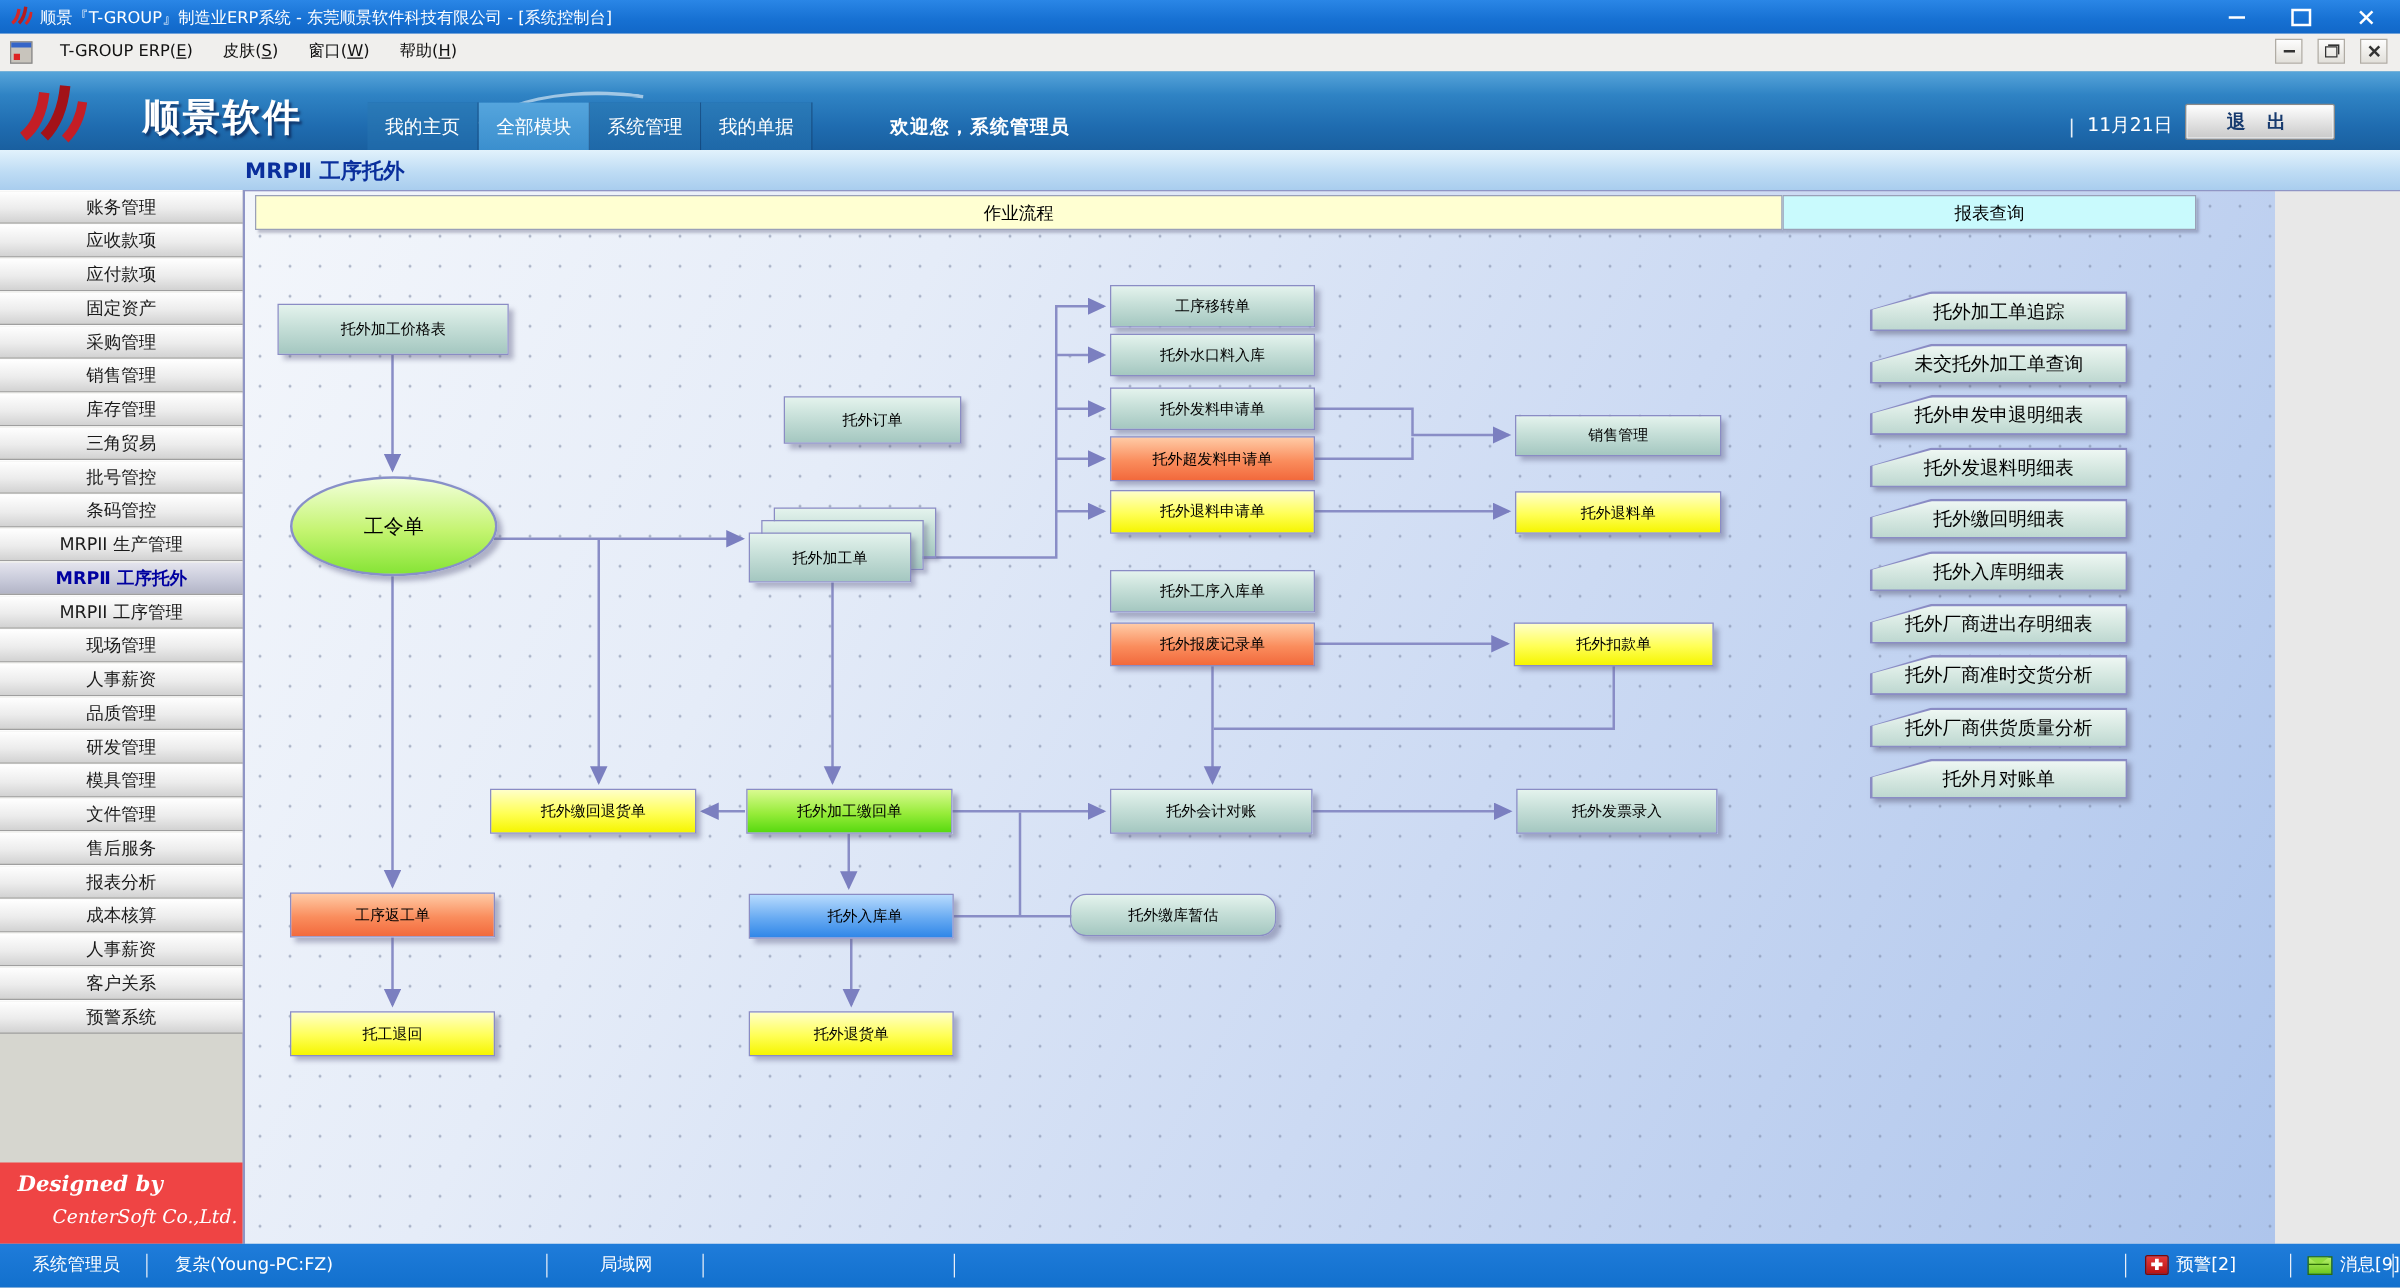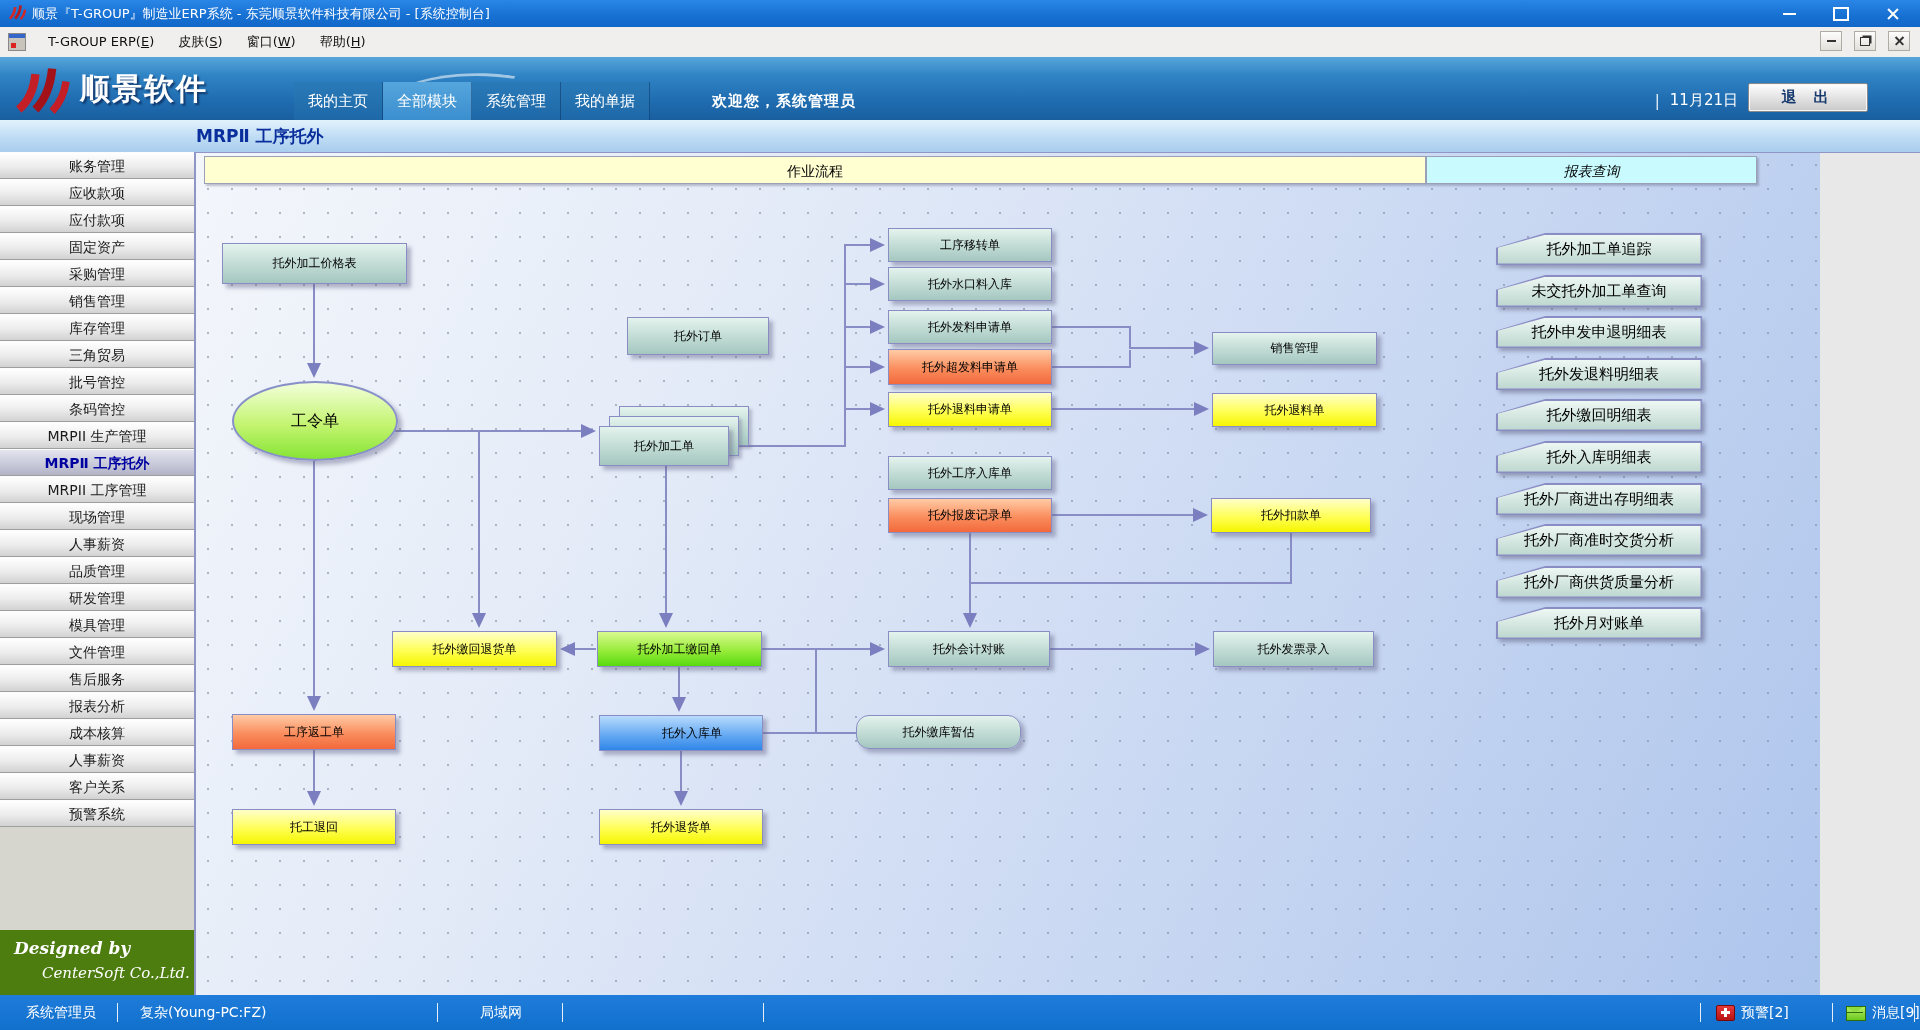--- a/index.html
+++ b/index.html
@@ -28,21 +28,21 @@
     display:flex;align-items:center;justify-content:center;cursor:pointer;}
   .mb-min{width:9px;height:2px;background:#333;}
   .mb-rest{width:8px;height:7px;border:1.5px solid #333;box-shadow:2px -2px 0 -0.5px #333;}
   .mbx1,.mbx2{position:absolute;width:11px;height:1.8px;background:#333;}
   .mbx1{transform:rotate(45deg);} .mbx2{transform:rotate(-45deg);}
   
   .banner{position:absolute;left:0;top:57px;width:1920px;height:63px;
     background:linear-gradient(180deg,#57a5da 0%,#2f83c4 30%,#1f6cb0 70%,#195f9f 100%);overflow:hidden;}
   .banner-swoosh{position:absolute;left:360px;top:8px;width:150px;height:80px;
     border-top:3px solid rgba(255,255,255,.55);border-top-left-radius:100%;transform:rotate(8deg);}
-  .logo{position:absolute;left:10px;top:6px;display:flex;align-items:center;}
+  .logo{position:absolute;left:10px;top:6px;display:flex;align-items:flex-end;gap:34px;}
   .logo-text{color:#fff;font-size:30px;font-weight:bold;letter-spacing:2px;margin-left:8px;
     text-shadow:2px 2px 2px rgba(0,0,40,.5);}
   .tabs{position:absolute;left:294px;bottom:0;height:38px;display:flex;}
   .tab{width:88px;height:38px;line-height:38px;text-align:center;color:#fff;font-size:15px;cursor:pointer;
     background:linear-gradient(180deg,#2a7ab8,#1e68a8);border-right:1px solid rgba(0,20,60,.35);}
   .tab.active{background:linear-gradient(180deg,#55a5dd,#3b8fce);}
   .welcome{position:absolute;left:712px;bottom:9px;color:#fff;font-size:15px;font-weight:bold;letter-spacing:1px;}
   .date-wrap{position:absolute;right:182px;bottom:10px;color:#fff;font-size:15px;display:flex;gap:10px;align-items:center;}
   .date-sep{opacity:.9;}
   .exit-btn{position:absolute;right:52px;bottom:8px;width:118px;height:27px;
@@ -56,33 +56,33 @@
     border-bottom:1px solid #8f95c5;}
   .pagetitle span{position:absolute;left:196px;top:5px;font-size:17px;font-weight:bold;color:#0a2f9c;}
   
   .sidebar{position:absolute;left:0;top:152px;width:196px;height:843px;background:#d6d6cf;
     border-right:2px solid #8f95c5;box-sizing:border-box;}
   .side-item{height:27px;line-height:26px;text-align:center;font-size:14px;color:#1a1a1a;cursor:pointer;
     background:linear-gradient(180deg,#ffffff 0%,#ececec 55%,#d2d2d2 100%);
     border-bottom:1px solid #9f9f9f;border-top:1px solid #fcfcfc;box-sizing:border-box;}
   .side-item.selected{background:linear-gradient(180deg,#e4e4ee 0%,#c6c8d8 60%,#b2b4c6 100%);
     color:#0000a0;font-weight:bold;}
-  .side-footer{position:absolute;left:0;bottom:0;width:100%;height:65px;background:#4d7c0f;color:#fff;
+  .side-footer{position:absolute;left:0;bottom:0;width:100%;height:65px;background:#ef4444;color:#fff;
     font-family:"DejaVu Serif","Liberation Serif",serif;font-style:italic;}
   .side-footer .l1{position:absolute;left:14px;top:8px;font-size:17px;font-weight:bold;}
   .side-footer .l2{position:absolute;left:42px;top:34px;font-size:15px;}
   
   .main{position:absolute;left:196px;top:152px;width:1624px;height:843px;
     background-image:radial-gradient(circle,rgba(120,132,160,.55) 1px,transparent 1.4px),
       linear-gradient(118deg,#f3f6fb 0%,#e5ecf8 28%,#ccdaf3 60%,#aec5ec 100%);
     background-size:24px 24px,100% 100%;border-top:1px solid #8f95c5;box-sizing:border-box;overflow:hidden;}
   .panel-hdr{position:absolute;top:3px;height:28px;line-height:28px;text-align:center;
     font-size:14px;color:#000;border:1px solid #9aa0b8;box-shadow:2px 2px 2px rgba(90,90,120,.35);box-sizing:border-box;}
   .flow-hdr{left:8px;width:1222px;background:#ffffd2;}
-  .rep-hdr{left:1230px;width:331px;background:#c9fafd;font-style:italic;}
+  .rep-hdr{left:1230px;width:331px;background:#c9fafd;}
   
   .node{position:absolute;border:1px solid #8a8cc4;box-shadow:4px 4px 4px rgba(100,100,135,.45);
     display:flex;align-items:center;justify-content:center;font-size:12px;color:#000;box-sizing:border-box;cursor:pointer;}
   .node.teal  {background:linear-gradient(180deg,#e4f3ed 0%,#c6dfd8 45%,#a4c7c0 100%);}
   .node.orange{background:linear-gradient(180deg,#ffcba6 0%,#fa8d5d 55%,#f2693c 100%);}
   .node.yellow{background:linear-gradient(180deg,#ffffc9 0%,#ffff55 55%,#f5f500 100%);}
   .node.green {background:linear-gradient(180deg,#d9fa90 0%,#97ec3a 55%,#57d90f 100%);}
   .node.blue  {background:linear-gradient(180deg,#b8dbfd 0%,#67aaf2 55%,#2f86e8 100%);padding-left:22px;}
   .node.ellipse{border-radius:50%;border:2px solid #8890c8;font-size:16px;
     background:linear-gradient(180deg,#f2ffda 0%,#c4f470 55%,#86e436 100%);}

